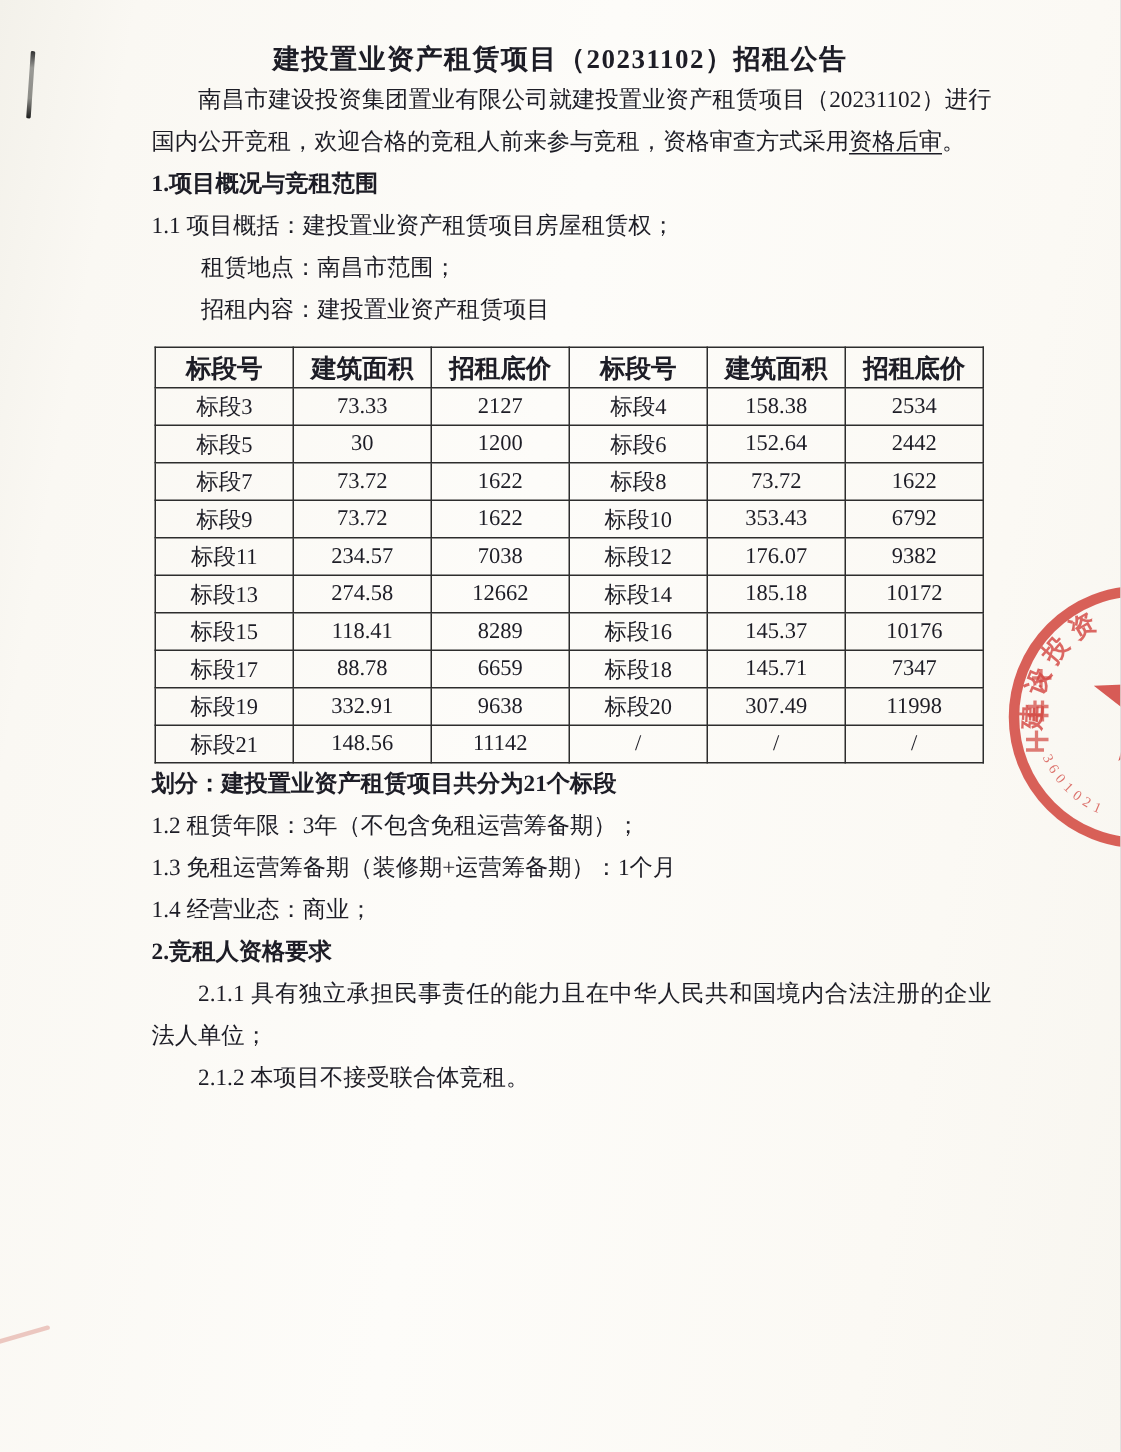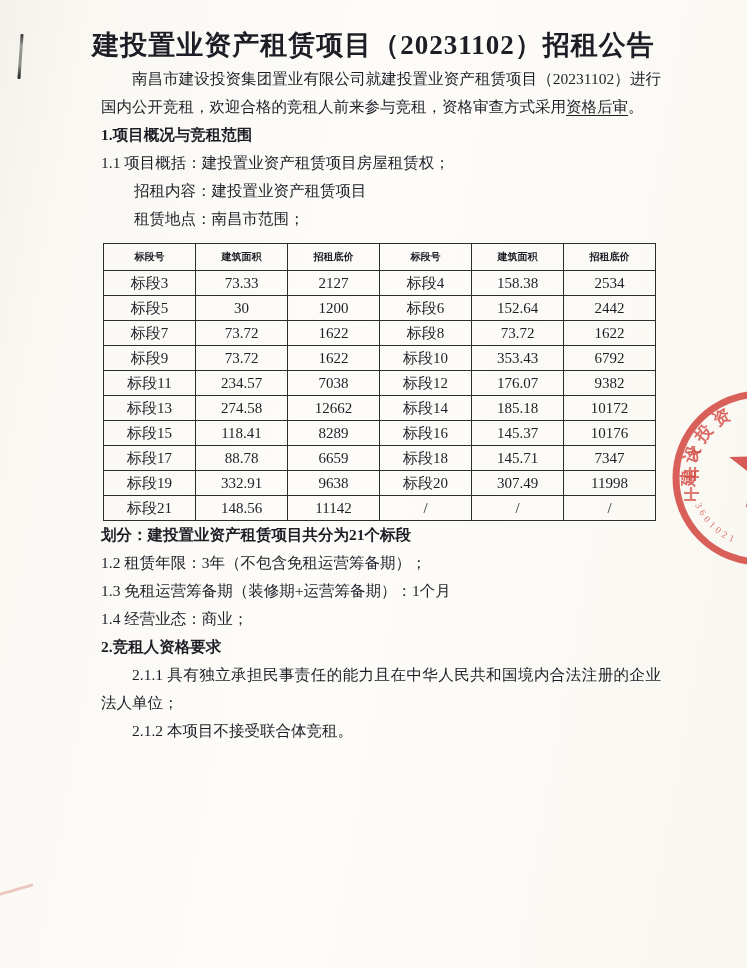--- a/index.html
+++ b/index.html
@@ -18,64 +18,64 @@
     background:linear-gradient(#333,#9a9a96 25%,#8d8d88 70%,#1c1c1c);
     transform:rotate(4deg);border-radius:1px;
   }
   .artifact-bottom{
     position:absolute;left:-8px;top:889px;width:42px;height:3px;
     background:rgba(214,130,120,0.42);
     transform:rotate(-16deg);border-radius:2px;
   }
   .title{
     margin:0;padding-top:27px;
-    text-align:center;font-size:27px;font-weight:bold;letter-spacing:1px;
+    text-align:center;font-size:18px;font-weight:bold;letter-spacing:1px;
   }
   .content{padding:2px 86px 0 101px;font-size:15.5px;}
   .content p{margin:0;line-height:28px;text-align:justify;}
   .intro{margin-top:6px;text-indent:2em;line-height:27.5px;}
   .u{text-decoration:underline;text-underline-offset:3px;}
   .bold{font-weight:bold;}
   .mt4{margin-top:4px;} .mt2{margin-top:2px;}
   .mt10{margin-top:10px;} .mt20{margin-top:20px;}
   .sub{padding-left:33px;}
   .para15{line-height:35.5px;}
   .para211{line-height:33px;text-indent:2em;}
   .ind2{text-indent:2em;}
   table.bids{
     width:553px;margin:10px 0 0 2px;
     border-collapse:collapse;table-layout:fixed;
   }
   table.bids th,table.bids td{
     border:1.5px solid #2d2d2d;text-align:center;padding:0;
     font-size:15px;color:#1d1d26;
   }
-  table.bids th{height:26px;font-weight:bold;font-size:10px;}
+  table.bids th{height:26px;font-weight:bold;font-size:17px;}
   table.bids td{height:24px;}
   .stamp{position:absolute;left:657px;top:383px;opacity:.92;}
 </style>
 </head>
 <body>
 
 <div class="page">
 
   <div class="artifact-top"></div>
   <div class="artifact-bottom"></div>
 
   <h1 class="title">建投置业资产租赁项目（20231102）招租公告</h1>
 
   <div class="content">
 
     <p class="intro"><span>南昌市建设投资集团置业有限公司就建投置业资产租赁项目（20231102）进行国内公开竞租，欢迎合格的竞租人前来参与竞租，资格审查方式采用</span><span class="u">资格后审</span><span>。</span></p>
 
     <p class="bold mt4">1.项目概况与竞租范围</p>
 
     <p class="mt2">1.1 项目概括：建投置业资产租赁项目房屋租赁权；</p>
+    <p class="sub mt2">租赁地点：南昌市范围；</p>
     <p class="sub">招租内容：建投置业资产租赁项目</p>
-    <p class="sub mt2">租赁地点：南昌市范围；</p>
 
     <table class="bids">
       <thead>
         <tr id="bids-head">
             <th>标段号</th>
             <th>建筑面积</th>
             <th>招租底价</th>
             <th>标段号</th>
             <th>建筑面积</th>
             <th>招租底价</th>

